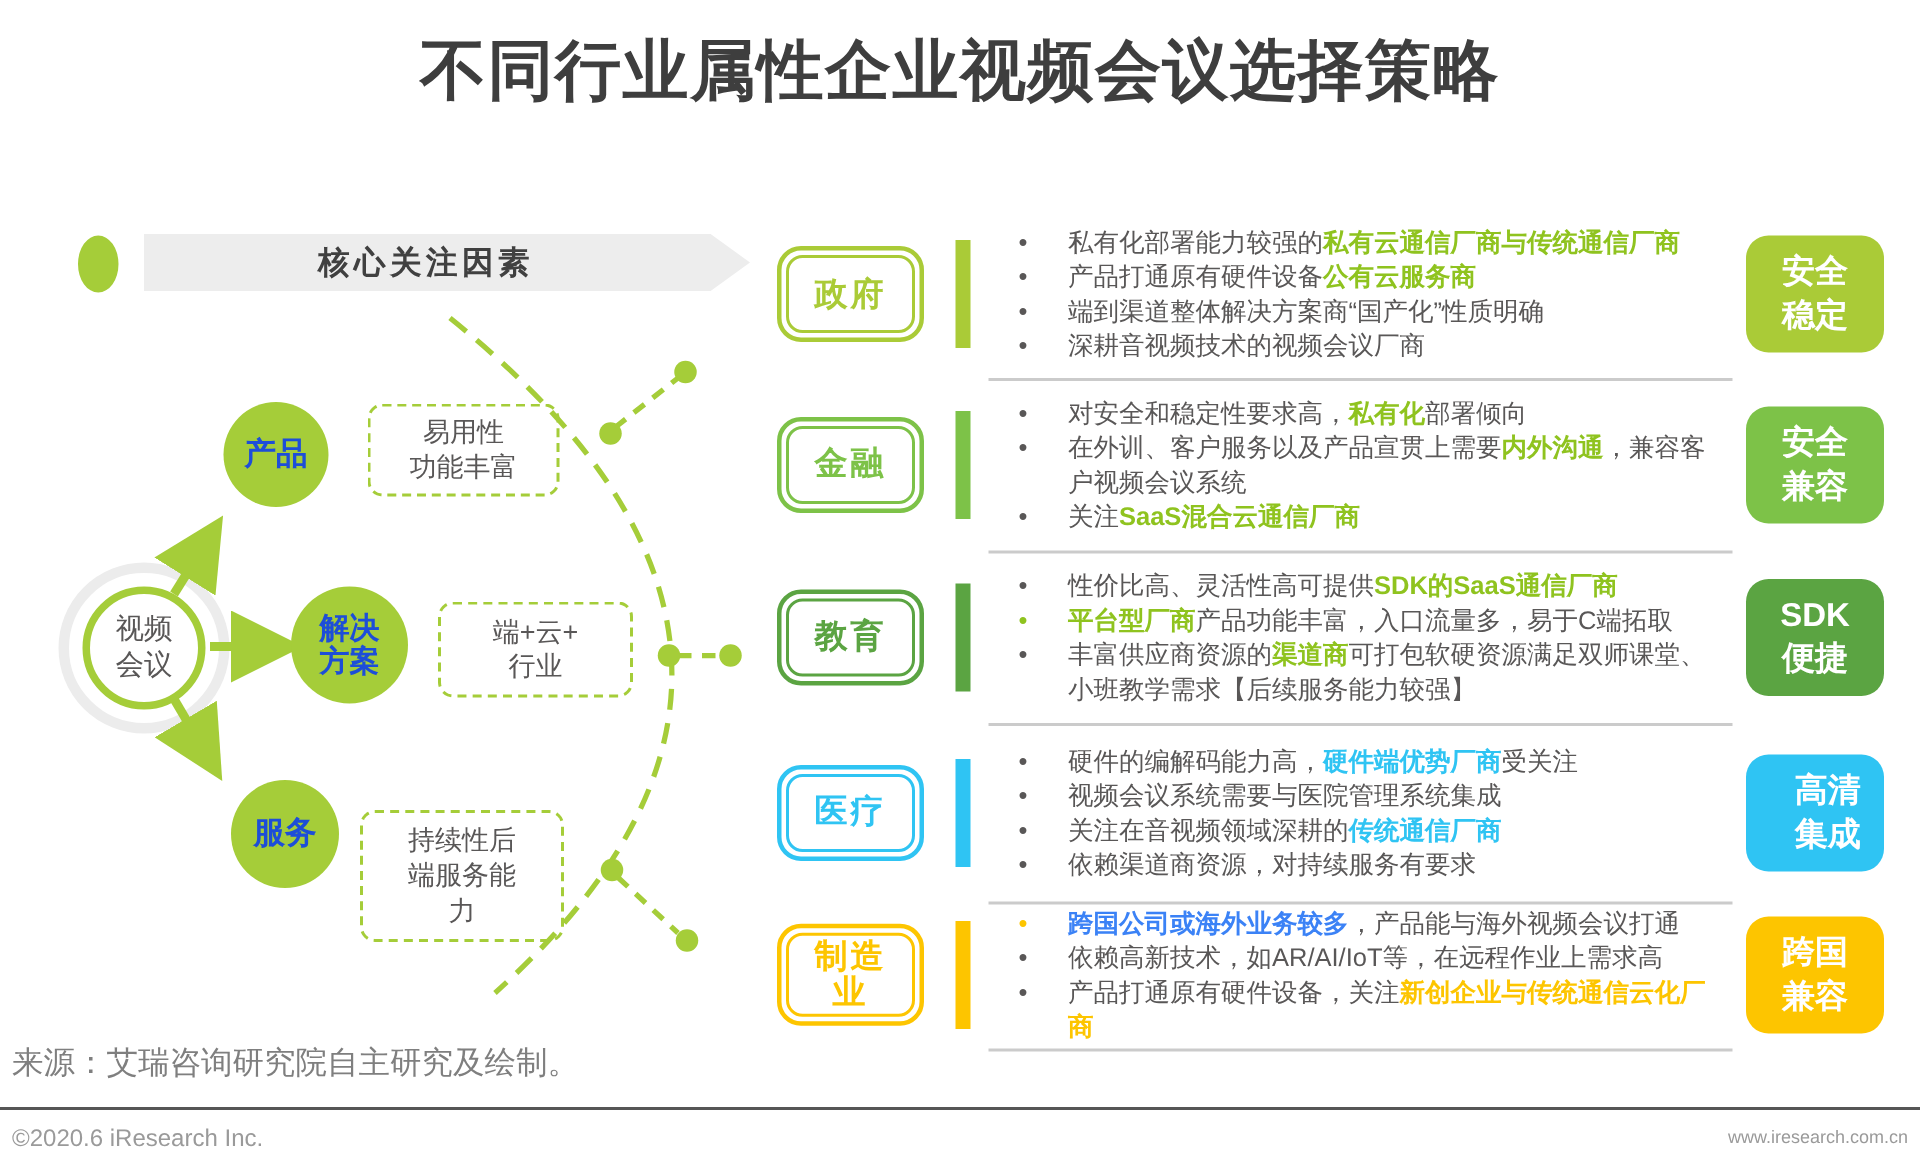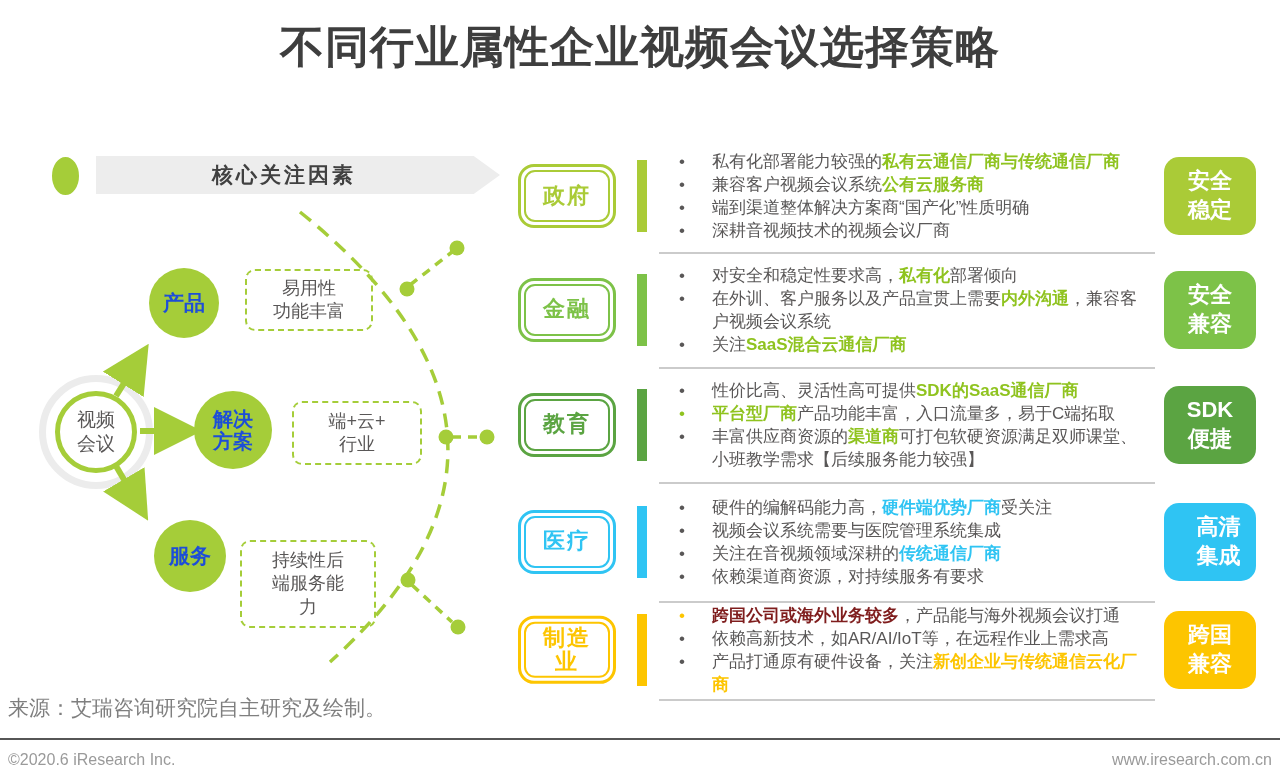--- a/index.html
+++ b/index.html
@@ -56,21 +56,21 @@
   .hl { font-weight:bold; }
   .badge { position:absolute; left:646px; top:50%; transform:translateY(-50%); width:92px; min-height:78px;
             border-radius:15px; color:#fff; font-size:22px; font-weight:bold; line-height:1.3;
             display:flex; align-items:center; justify-content:center; text-align:center; white-space:pre-line; }
   .sep { position:absolute; left:659px; width:496px; height:2px; background:#cbcbcb; }
 
   
   .src { position:absolute; left:8px; top:694px; font-size:21px; color:#7f7f7f; }
   .footline { position:absolute; left:0; top:738px; width:1280px; height:2px; background:#565656; }
   .copy { position:absolute; left:8px; top:751px; font-size:16px; color:#9a9a9a; }
-  .site { position:absolute; right:8px; top:751px; font-size:16px; color:#9a9a9a; }
+  .site { position:absolute; right:8px; top:751px; font-size:12px; color:#9a9a9a; }
 </style>
 </head>
 <body>
 
 <div class="stage">
 
   <h1 class="title">不同行业属性企业视频会议选择策略</h1>
 
   <div class="banner">
     <span class="banner-label">核心关注因素</span>
@@ -121,21 +121,21 @@
           <div class="ind-inner" style="border-color: rgb(170, 203, 55); color: rgb(170, 203, 55);">政府</div>
         </div>
         <div class="bar" style="background: rgb(170, 203, 55);"></div>
         <div class="bullets">
           <div class="bullet">
             <span class="mk" style="color: rgb(89, 87, 87);">•</span>
             <span class="tx"><span>私有化部署能力较强的</span><span class="hl" style="color: rgb(143, 195, 31);">私有云通信厂商与传统通信厂商</span></span>
           </div>
           <div class="bullet">
             <span class="mk" style="color: rgb(89, 87, 87);">•</span>
-            <span class="tx"><span>兼容客户视频会议系统</span><span class="hl" style="color: rgb(143, 195, 31);">公有云服务商</span></span>
+            <span class="tx"><span>产品打通原有硬件设备</span><span class="hl" style="color: rgb(143, 195, 31);">公有云服务商</span></span>
           </div>
           <div class="bullet">
             <span class="mk" style="color: rgb(89, 87, 87);">•</span>
             <span class="tx"><span>端到渠道整体解决方案商“国产化”性质明确</span></span>
           </div>
           <div class="bullet">
             <span class="mk" style="color: rgb(89, 87, 87);">•</span>
             <span class="tx"><span>深耕音视频技术的视频会议厂商</span></span>
           </div>
         </div>
@@ -214,21 +214,21 @@
       </div>
       <div class="row" style="top: 601px; height: 98px;">
         <div class="ind-outer" style="border-color: rgb(253, 197, 0);">
           <div class="ind-inner" style="border-color: rgb(253, 197, 0); color: rgb(253, 197, 0);">制造
 业</div>
         </div>
         <div class="bar" style="background: rgb(253, 197, 0);"></div>
         <div class="bullets">
           <div class="bullet">
             <span class="mk" style="color: rgb(253, 197, 0);">•</span>
-            <span class="tx"><span class="hl" style="color: #7f1d1d;">跨国公司或海外业务较多</span><span>，产品能与海外视频会议打通</span></span>
+            <span class="tx"><span class="hl" style="color: #3b82f6;">跨国公司或海外业务较多</span><span>，产品能与海外视频会议打通</span></span>
           </div>
           <div class="bullet">
             <span class="mk" style="color: rgb(89, 87, 87);">•</span>
             <span class="tx"><span>依赖高新技术，如AR/AI/IoT等，在远程作业上需求高</span></span>
           </div>
           <div class="bullet">
             <span class="mk" style="color: rgb(89, 87, 87);">•</span>
             <span class="tx"><span>产品打通原有硬件设备，关注</span><span class="hl" style="color: rgb(253, 197, 0);">新创企业与传统通信云化厂商</span></span>
           </div>
         </div>

